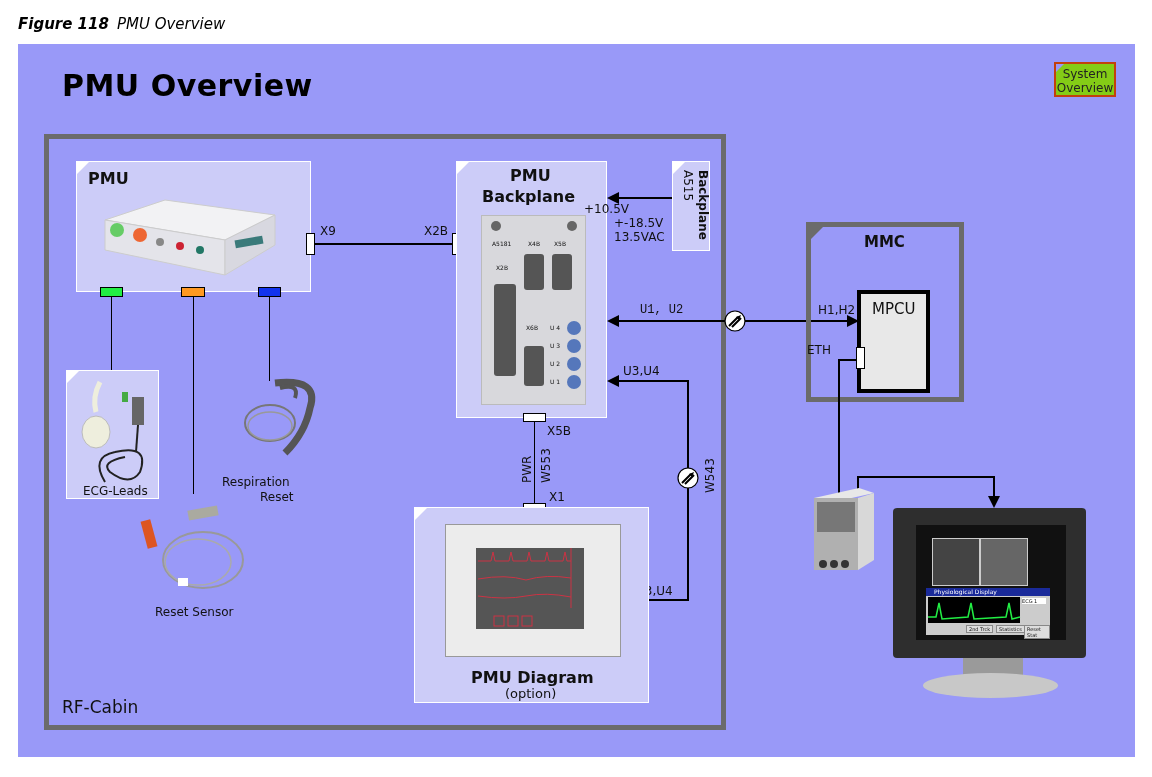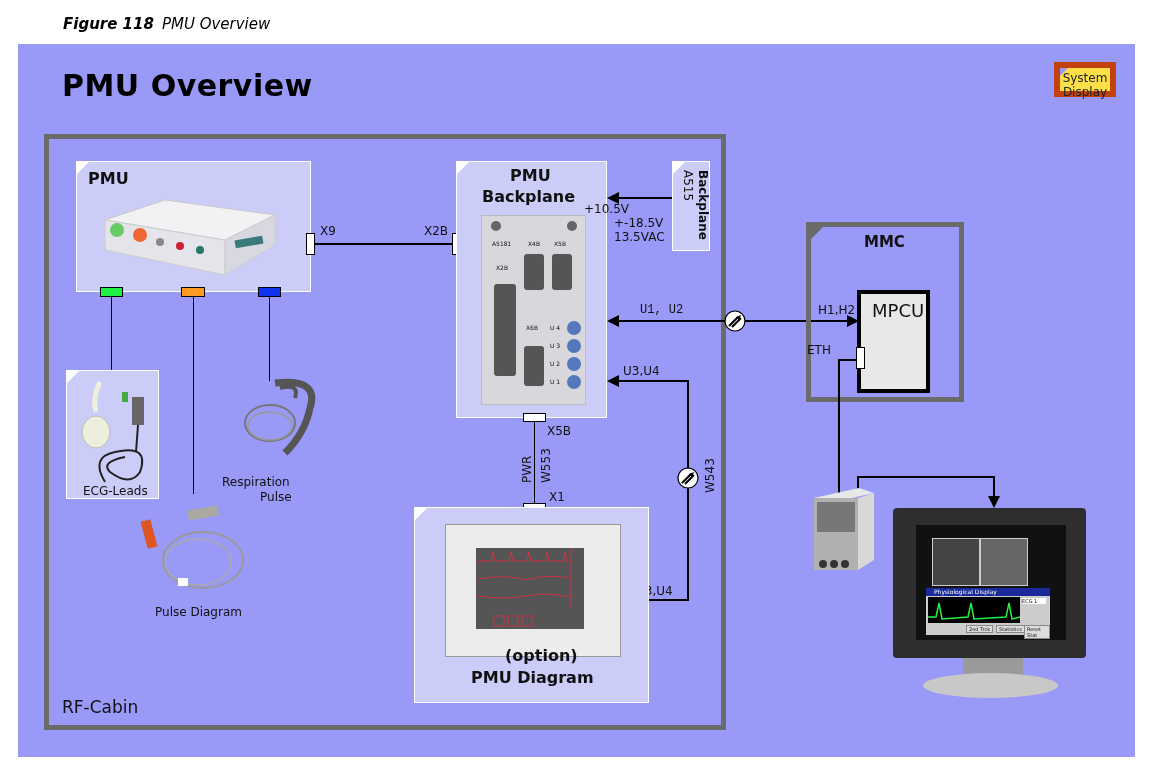--- a/index.html
+++ b/index.html
@@ -1,23 +1,23 @@
 <!DOCTYPE html>
 <html><head>
 <meta charset="utf-8">
 <style>
   html, body { margin:0; padding:0; background:#ffffff; }
   body { width:1152px; height:777px; position:relative; overflow:hidden;
          font-family:"DejaVu Sans", sans-serif; color:#111; }
   .abs { position:absolute; }
-  .caption { left:18px; top:15px; font-size:15px; font-style:italic; color:#000;margin-left:45px; }
+  .caption { left:18px; top:15px; font-size:15px; font-style:italic; color:#000; }
   .caption b { font-weight:bold; margin-right:8px; }
   .canvas { left:18px; top:44px; width:1117px; height:713px; background:#9999f8; }
   .title { left:62px; top:68px; font-size:30px; font-weight:bold; color:#000; letter-spacing:0.5px; }
-  .sysdiag { left:1054px; top:62px; width:62px; height:35px; background:#fde047; border:6px solid #c2410c;
+  .sysdiag { left:1054px; top:62px; width:62px; height:35px; background:#84cc16; border:2px solid #c2410c;
              font-size:12px; text-align:center; line-height:14px; padding-top:3px; box-sizing:border-box; color:#222; }
   .cabin { left:44px; top:134px; width:682px; height:596px; border:5px solid #6b6b6b; box-sizing:border-box; }
   .panel { background:#ccccf8; border:1px solid #fff; box-sizing:border-box; }
   .corner { width:0; height:0; border-top:12px solid #fff; border-right:12px solid transparent; left:0; top:0; }
   .lbl { font-size:12px; color:#111; white-space:nowrap; }
   .bold { font-weight:bold; }
   .conn { background:#fff; border:1.5px solid #000; box-sizing:border-box; }
   .colorconn { border:1.5px solid #000; box-sizing:border-box; }
   .line { background:#000; }
   .rot { transform-origin:left top; transform:rotate(-90deg); }
@@ -31,21 +31,21 @@
 
 <div class="abs caption"><b>Figure 118</b><span>PMU Overview</span></div>
 
 <div class="abs canvas"></div>
 
 <div class="abs title">PMU Overview</div>
 
 <div class="abs sysdiag">
   <div class="abs corner" style="border-top-color:#9999f8;border-top-width:8px;border-right-width:8px;"></div>
   <div>System</div>
-  <div>Display</div>
+  <div>Overview</div>
 </div>
 
 <div class="abs cabin"></div>
 <div class="abs lbl" style="left:62px;top:697px;font-size:17px;">RF-Cabin</div>
 
 <div class="abs panel" style="left:76px;top:161px;width:235px;height:131px;">
   <div class="abs corner"></div>
 </div>
 <div class="abs lbl bold" style="left:88px;top:169px;font-size:16px;">PMU</div>
 
@@ -81,30 +81,30 @@
 </svg>
 <div class="abs lbl" style="left:83px;top:484px;">ECG-Leads</div>
 
 <svg style="left:225px;top:378px;" width="110" height="90">
   <ellipse cx="45" cy="45" rx="25" ry="18" stroke="#777" stroke-width="2" fill="none"></ellipse>
   <ellipse cx="45" cy="48" rx="22" ry="14" stroke="#999" stroke-width="1.5" fill="none"></ellipse>
   <path d="M50,5 Q95,0 85,30 Q80,55 60,75" stroke="#555" stroke-width="7" fill="none"></path>
   <path d="M55,10 Q75,5 70,20" stroke="#555" stroke-width="4" fill="none"></path>
 </svg>
 <div class="abs lbl" style="left:222px;top:475px;">Respiration</div>
-<div class="abs lbl" style="left:260px;top:490px;">Pulse</div>
+<div class="abs lbl" style="left:260px;top:490px;">Reset</div>
 
 <svg style="left:138px;top:500px;" width="115" height="105">
   <rect x="50" y="8" width="30" height="10" fill="#aaaaa0" transform="rotate(-10 65 13)"></rect>
   <rect x="6" y="20" width="10" height="28" fill="#dd5522" transform="rotate(-15 11 34)"></rect>
   <ellipse cx="65" cy="60" rx="40" ry="28" stroke="#999" stroke-width="2" fill="none"></ellipse>
   <ellipse cx="60" cy="62" rx="33" ry="23" stroke="#aaa" stroke-width="1.5" fill="none"></ellipse>
   <rect x="40" y="78" width="10" height="8" fill="#fff"></rect>
 </svg>
-<div class="abs lbl" style="left:155px;top:605px;">Pulse Diagram</div>
+<div class="abs lbl" style="left:155px;top:605px;">Reset Sensor</div>
 
 <div class="abs conn" style="left:306px;top:233px;width:9px;height:22px;"></div>
 <div class="abs line" style="left:315px;top:243px;width:137px;height:2px;"></div>
 <div class="abs conn" style="left:452px;top:233px;width:9px;height:22px;"></div>
 <div class="abs lbl" style="left:320px;top:224px;">X9</div>
 <div class="abs lbl" style="left:424px;top:224px;">X2B</div>
 
 <div class="abs panel" style="left:456px;top:161px;width:151px;height:257px;">
   <div class="abs corner"></div>
 </div>
@@ -197,28 +197,28 @@
     <path d="M2,13 L15,13 L17,4 L19,13 L33,13 L35,4 L37,13 L51,13 L53,4 L55,13 L69,13 L71,4 L73,13 L87,13 L89,4 L91,13 L95,13" stroke="#cc3344" fill="none" stroke-width="1"></path>
     <path d="M2,31 Q30,26 50,32 Q70,26 95,30" stroke="#cc3344" fill="none" stroke-width="1"></path>
     <path d="M2,48 Q30,52 50,48 Q70,44 95,49" stroke="#cc3344" fill="none" stroke-width="1"></path>
     <line x1="95" y1="0" x2="95" y2="60" stroke="#cc3344"></line>
     <rect x="18" y="68" width="10" height="10" fill="none" stroke="#cc3344"></rect>
     <rect x="32" y="68" width="10" height="10" fill="none" stroke="#cc3344"></rect>
     <rect x="46" y="68" width="10" height="10" fill="none" stroke="#cc3344"></rect>
   </svg>
 </div>
 <div class="abs lbl bold" style="left:471px;top:668px;font-size:16px;">PMU Diagram</div>
-<div class="abs lbl" style="left:505px;top:646px;font-size:16px;font-weight:bold;">(option)</div>
+<div class="abs lbl" style="left:505px;top:686px;font-size:13px;">(option)</div>
 
 <div class="abs mmc">
   <div class="abs corner" style="border-top-color:#6b6b6b;"></div>
 </div>
 <div class="abs lbl bold" style="left:864px;top:233px;font-size:15px;">MMC</div>
 <div class="abs mpcu"></div>
-<div class="abs lbl" style="left:872px;top:300px;font-size:18px;">MPCU</div>
+<div class="abs lbl" style="left:872px;top:300px;font-size:15px;">MPCU</div>
 <div class="abs lbl" style="left:807px;top:343px;text-align:center;">ETH</div>
 <div class="abs conn" style="left:856px;top:347px;width:9px;height:22px;"></div>
 <div class="abs line" style="left:838px;top:359px;width:18px;height:2px;"></div>
 <div class="abs line" style="left:838px;top:359px;width:2px;height:135px;"></div>
 
 <div class="abs line" style="left:857px;top:476px;width:2px;height:20px;"></div>
 <div class="abs line" style="left:857px;top:476px;width:137px;height:2px;"></div>
 <div class="abs line" style="left:993px;top:476px;width:2px;height:22px;"></div>
 <svg style="left:988px;top:496px;" width="12" height="12">
     <polygon points="6,12 0,0 12,0" fill="#000"></polygon>

